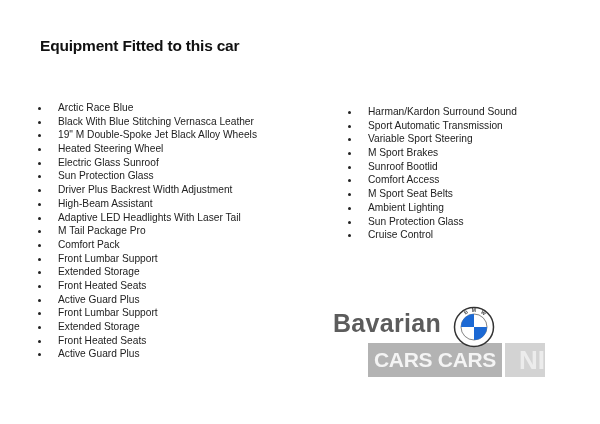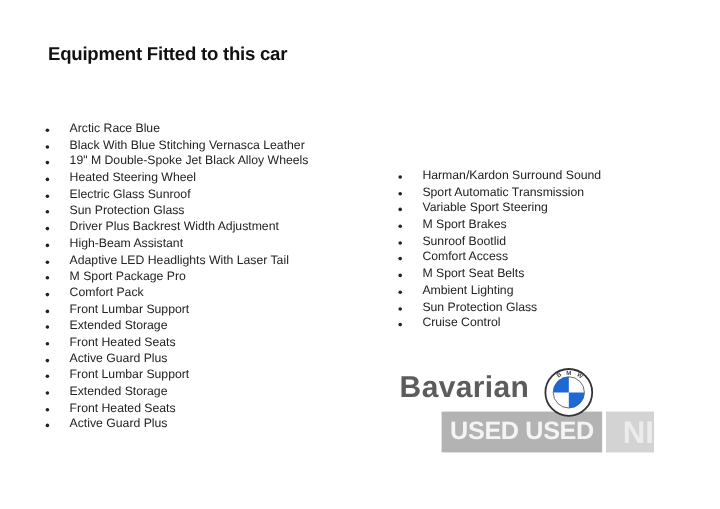--- a/index.html
+++ b/index.html
@@ -43,21 +43,21 @@
     ul.equip li .bullet {
       position: absolute;
       left: 0;
       top: 6px;
       width: 3px;
       height: 3px;
       background: #222;
       border-radius: 50%;
     }
     #col-left { left: 38px; top: 101px; }
-    #col-right { left: 332px; top: 105px; margin-top: 35px; }
+    #col-right { left: 348px; top: 105px; }
 
     .logo {
       position: absolute;
       left: 333px;
       top: 306px;
       width: 212px;
       height: 74px;
     }
     .logo-word {
       position: absolute;
@@ -118,21 +118,21 @@
 <ul class="equip" id="col-left">
     <li><span class="bullet"></span><span>Arctic Race Blue</span></li>
     <li><span class="bullet"></span><span>Black With Blue Stitching Vernasca Leather</span></li>
     <li><span class="bullet"></span><span>19" M Double-Spoke Jet Black Alloy Wheels</span></li>
     <li><span class="bullet"></span><span>Heated Steering Wheel</span></li>
     <li><span class="bullet"></span><span>Electric Glass Sunroof</span></li>
     <li><span class="bullet"></span><span>Sun Protection Glass</span></li>
     <li><span class="bullet"></span><span>Driver Plus Backrest Width Adjustment</span></li>
     <li><span class="bullet"></span><span>High-Beam Assistant</span></li>
     <li><span class="bullet"></span><span>Adaptive LED Headlights With Laser Tail</span></li>
-    <li><span class="bullet"></span><span>M Sport Package Pro</span></li>
+    <li><span class="bullet"></span><span>M Tail Package Pro</span></li>
     <li><span class="bullet"></span><span>Comfort Pack</span></li>
     <li><span class="bullet"></span><span>Front Lumbar Support</span></li>
     <li><span class="bullet"></span><span>Extended Storage</span></li>
     <li><span class="bullet"></span><span>Front Heated Seats</span></li>
     <li><span class="bullet"></span><span>Active Guard Plus</span></li>
     <li><span class="bullet"></span><span>Front Lumbar Support</span></li>
     <li><span class="bullet"></span><span>Extended Storage</span></li>
     <li><span class="bullet"></span><span>Front Heated Seats</span></li>
     <li><span class="bullet"></span><span>Active Guard Plus</span></li>
   </ul>
@@ -156,17 +156,17 @@
       <circle cx="21" cy="21" r="19.5" fill="#ffffff" stroke="#333" stroke-width="1.5"></circle>
       <circle cx="21" cy="21" r="13" fill="#ffffff" stroke="#333" stroke-width="0.6"></circle>
       <path d="M21 21 L21 8 A13 13 0 0 0 8 21 Z" fill="#1c69d4"></path>
       <path d="M21 21 L34 21 A13 13 0 0 1 21 34 Z" fill="#1c69d4"></path>
       <text x="12.5" y="8.8" font-size="5" font-family="Liberation Sans, sans-serif" font-weight="bold" fill="#444" transform="rotate(-38 12.5 8.8)">B</text>
       <text x="18.8" y="6.3" font-size="5" font-family="Liberation Sans, sans-serif" font-weight="bold" fill="#444">M</text>
       <text x="27.5" y="6.8" font-size="5" font-family="Liberation Sans, sans-serif" font-weight="bold" fill="#444" transform="rotate(38 27.5 6.8)">W</text>
     </svg>
   </span>
   <div class="logo-bar">
-    <div class="logo-used">USED USED</div>
+    <div class="logo-used">CARS CARS</div>
     <div class="logo-gap"></div>
     <div class="logo-ni">NI</div>
   </div>
 </div>
 
 </body></html>

